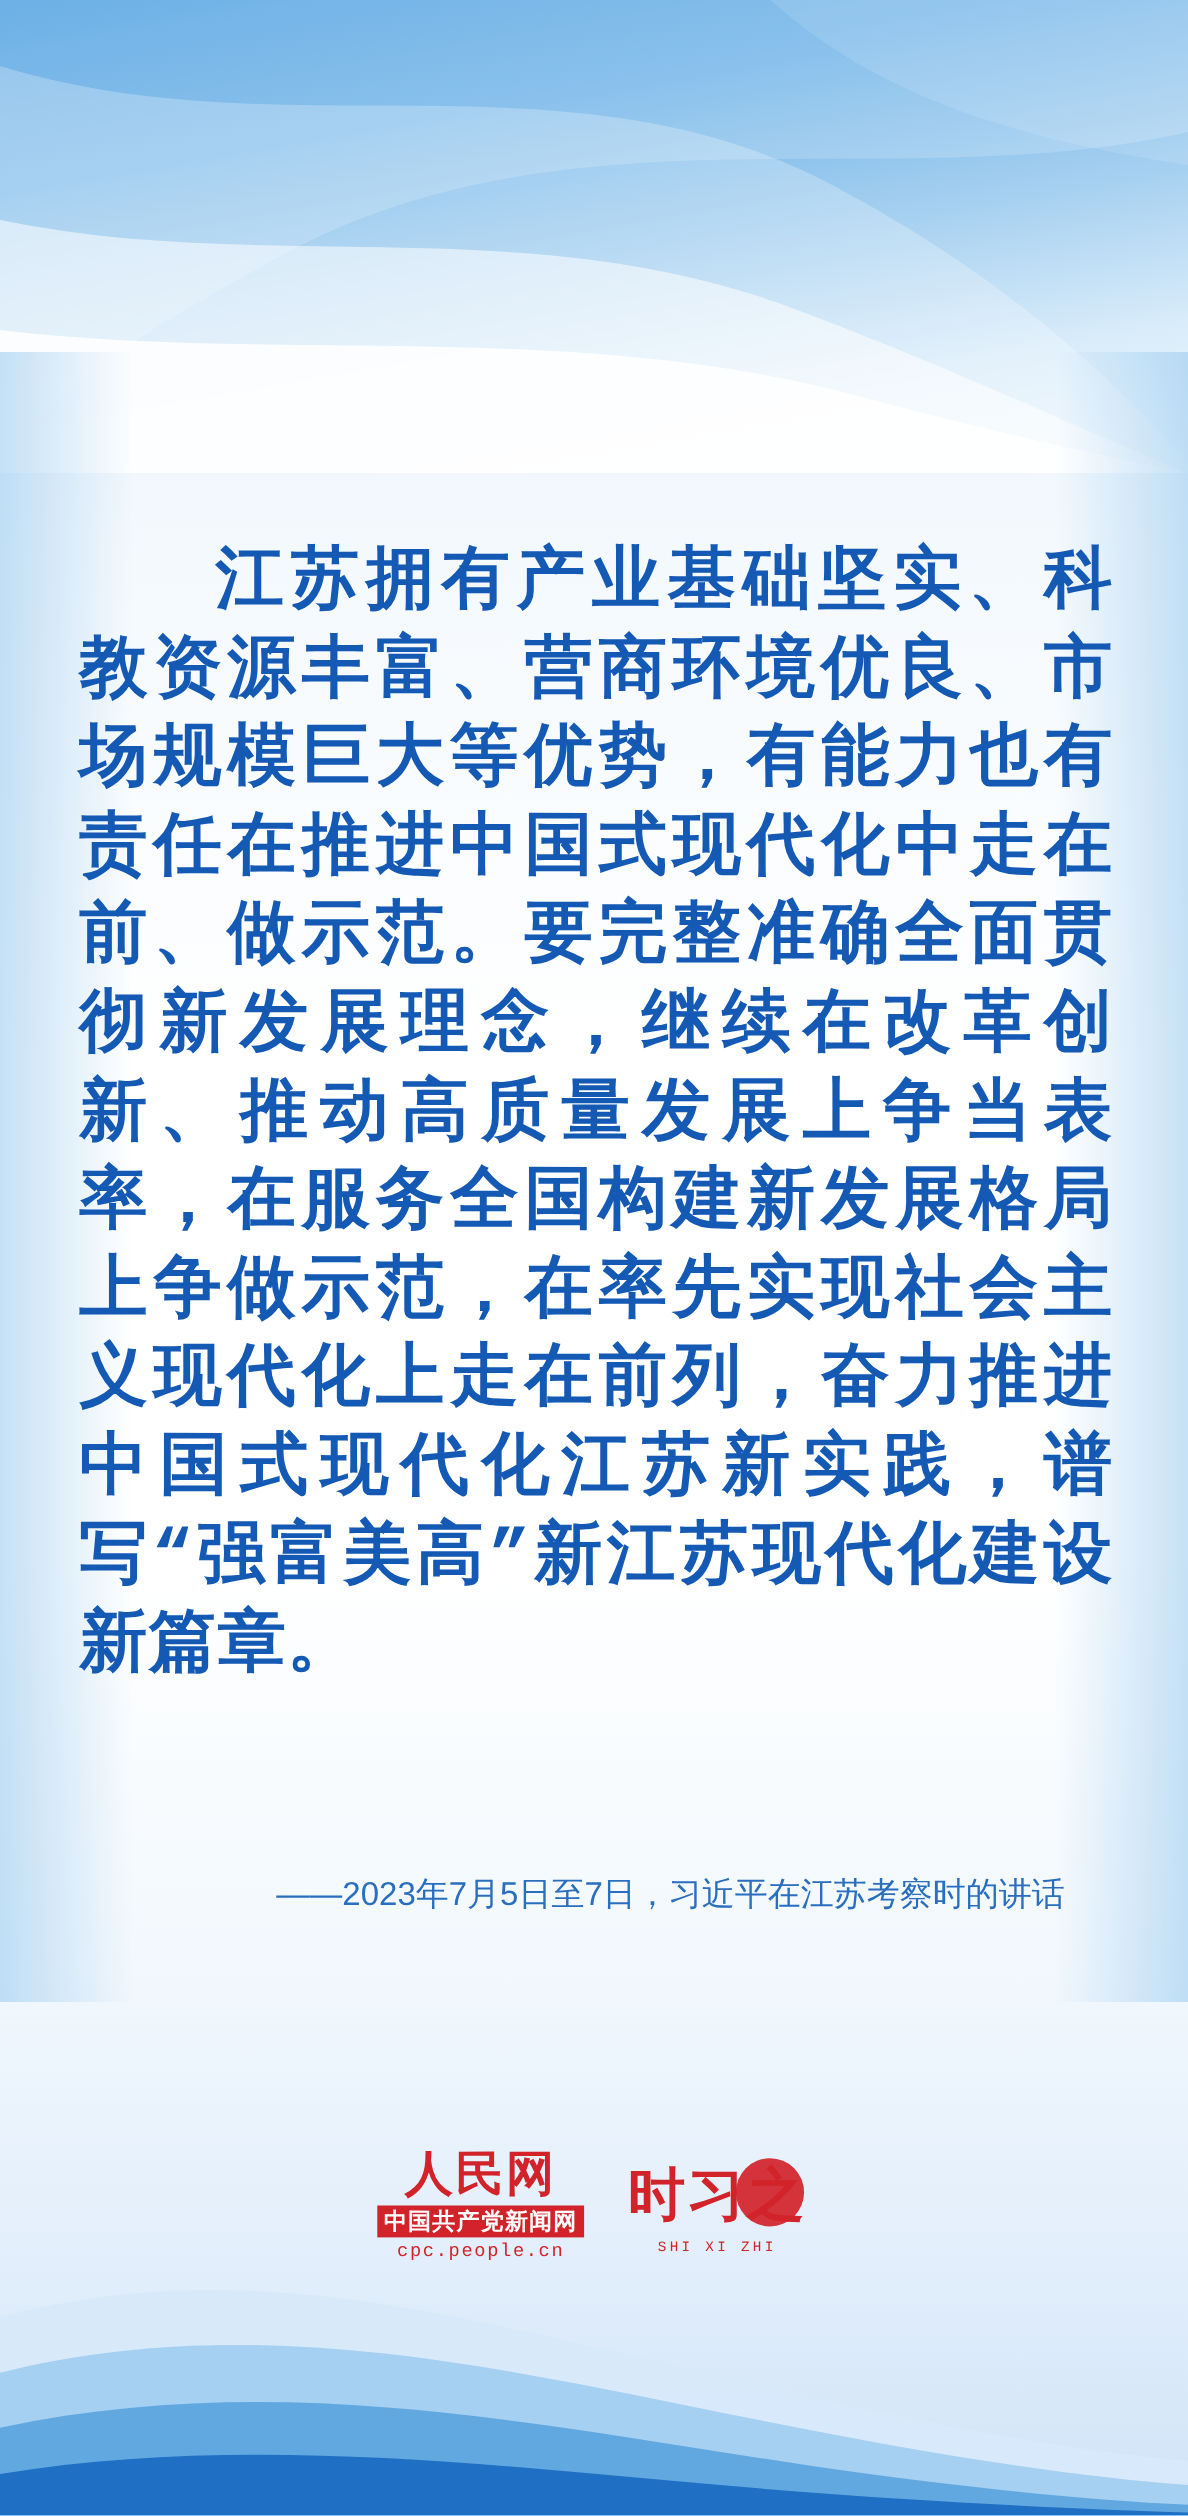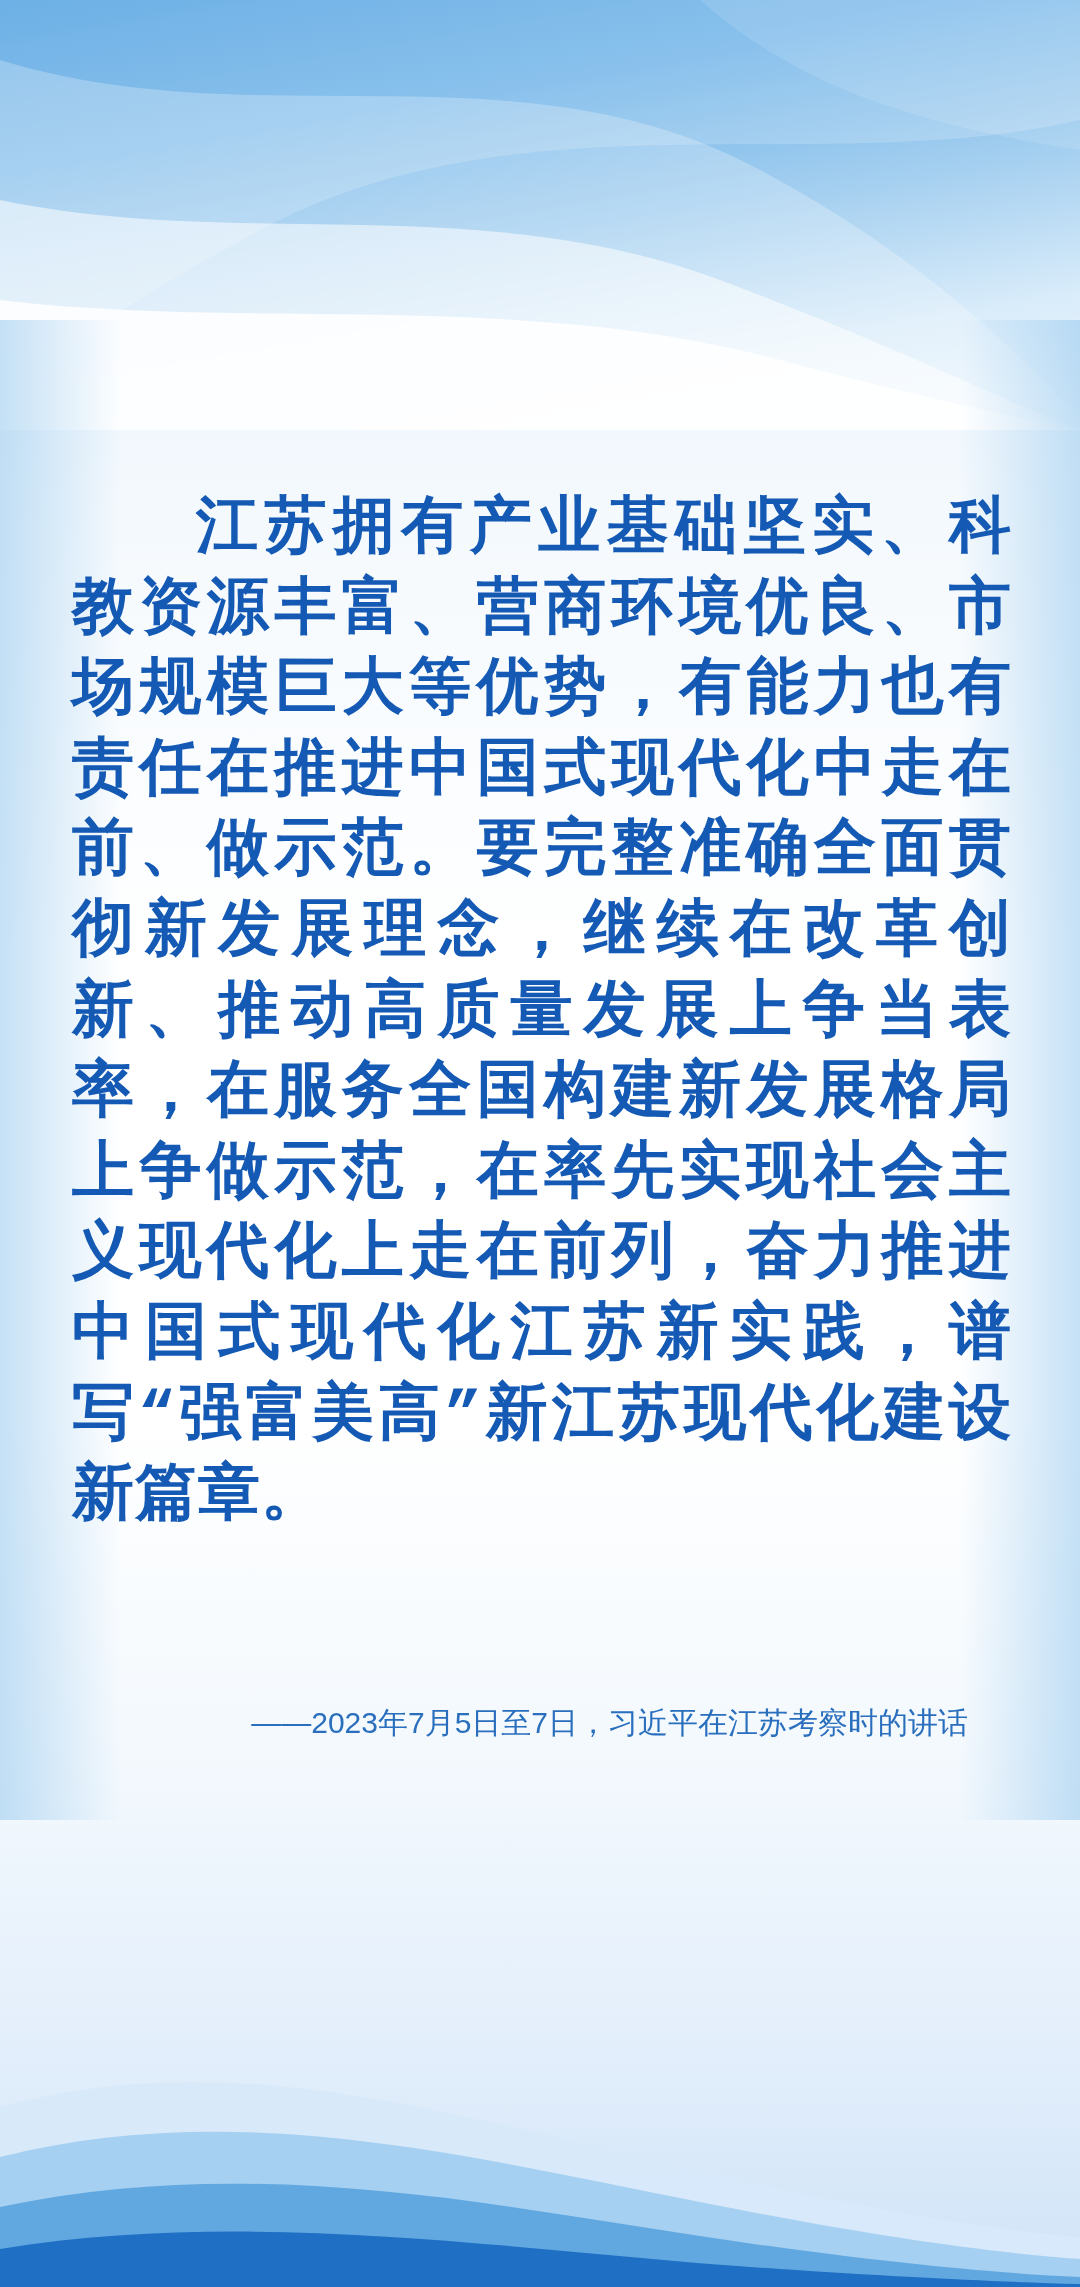--- a/index.html
+++ b/index.html
@@ -172,20 +172,32 @@
     </svg>
   </div>
 
   <div class="side-glow-left"></div>
   <div class="side-glow-right"></div>
 
   <div class="content">
     <div class="quote">江苏拥有产业基础坚实、科教资源丰富、营商环境优良、市场规模巨大等优势，有能力也有责任在推进中国式现代化中走在前、做示范。要完整准确全面贯彻新发展理念，继续在改革创新、推动高质量发展上争当表率，在服务全国构建新发展格局上争做示范，在率先实现社会主义现代化上走在前列，奋力推进中国式现代化江苏新实践，谱写“强富美高”新江苏现代化建设新篇章。</div>
     <div class="attribution">——2023年7月5日至7日，习近平在江苏考察时的讲话</div>
 
+    <div class="logos">
+      <div class="people-logo">
+        <div class="people-mark">人民网</div>
+        <div class="people-sub">中国共产党新闻网</div>
+        <div class="people-url">cpc.people.cn</div>
+      </div>
+      <div class="shixizhi">
+        <div class="seal"></div>
+        <div class="sx-text">时习之</div>
+        <div class="sx-pinyin">SHI XI ZHI</div>
+      </div>
+    </div>
   </div>
 
   <div class="bottom-band">
     <svg width="1080" height="330" viewBox="0 0 1080 330">
       <path d="M0,150 C220,90 420,150 640,200 C820,242 960,270 1080,280 L1080,330 L0,330 Z" fill="#d7e9f9" opacity="0.9"></path>
       <path d="M0,200 C240,140 470,200 700,245 C850,275 980,295 1080,302 L1080,330 L0,330 Z" fill="#9ccbef" opacity="0.85"></path>
       <path d="M0,250 C260,195 500,250 740,285 C880,305 990,316 1080,320 L1080,330 L0,330 Z" fill="#5ba3de" opacity="0.9"></path>
       <path d="M0,292 C260,250 520,295 780,312 C900,320 1000,325 1080,327 L1080,330 L0,330 Z" fill="#1f6fc4"></path>
     </svg>
   </div>

